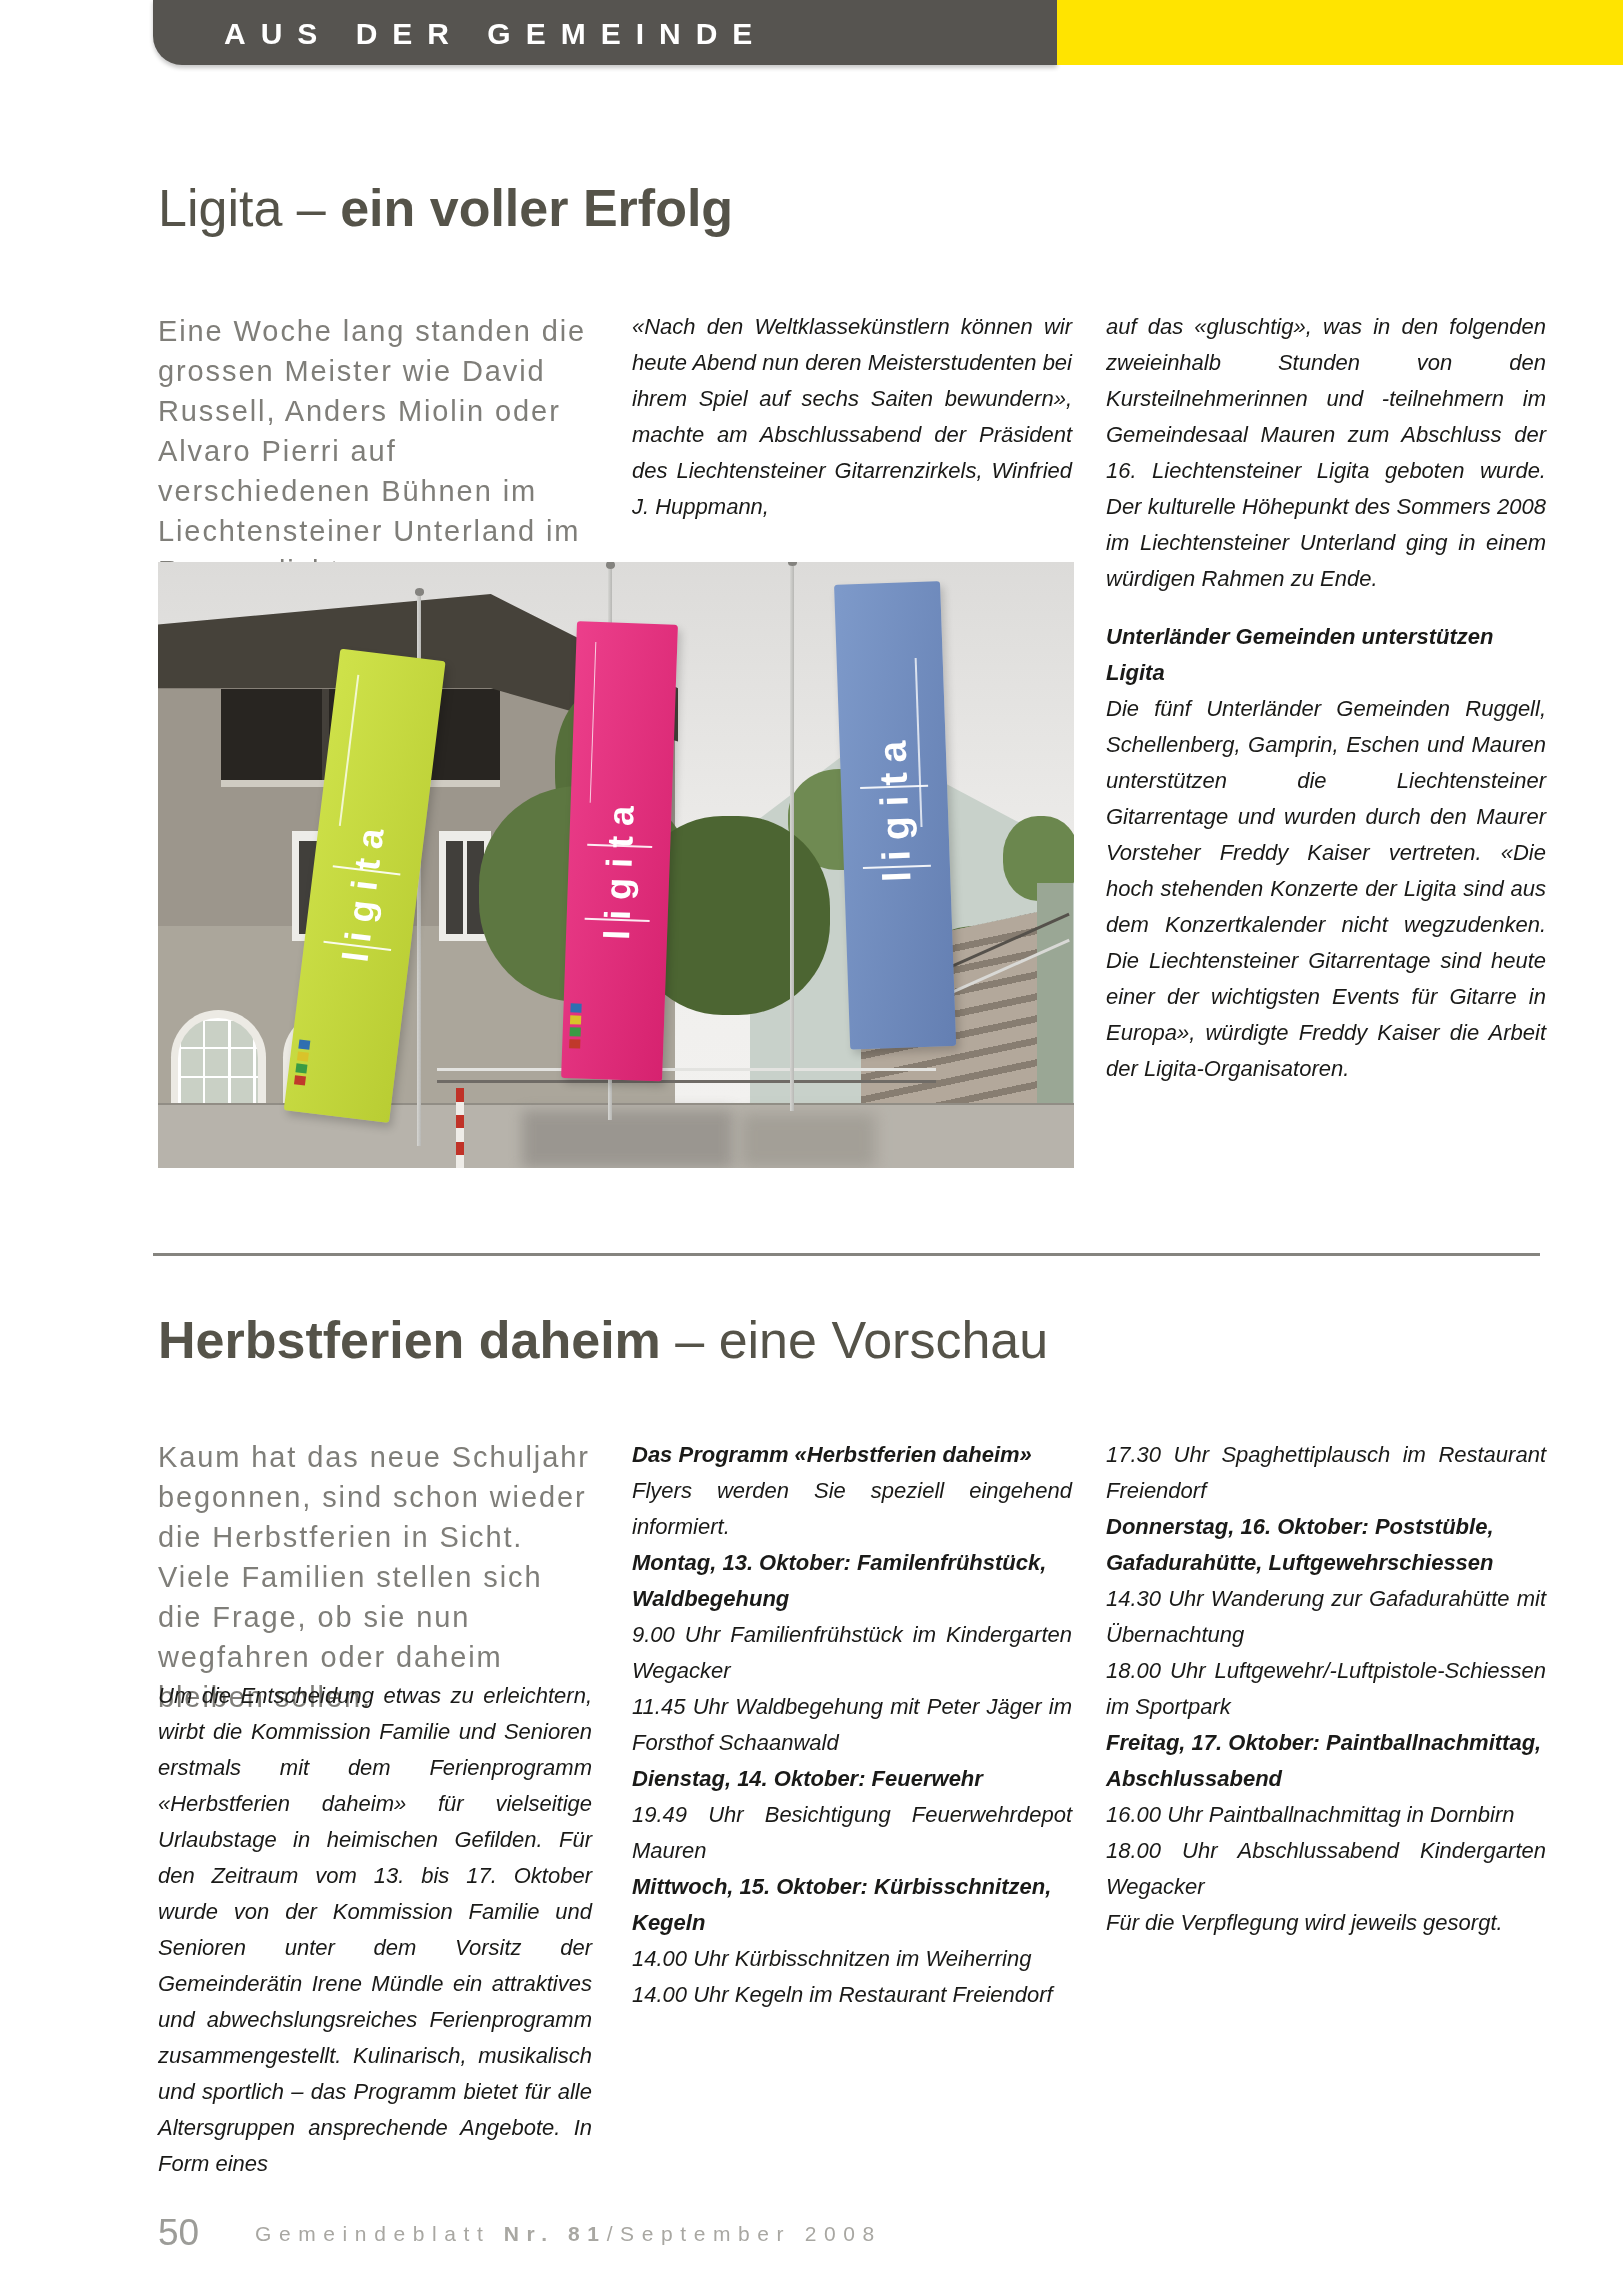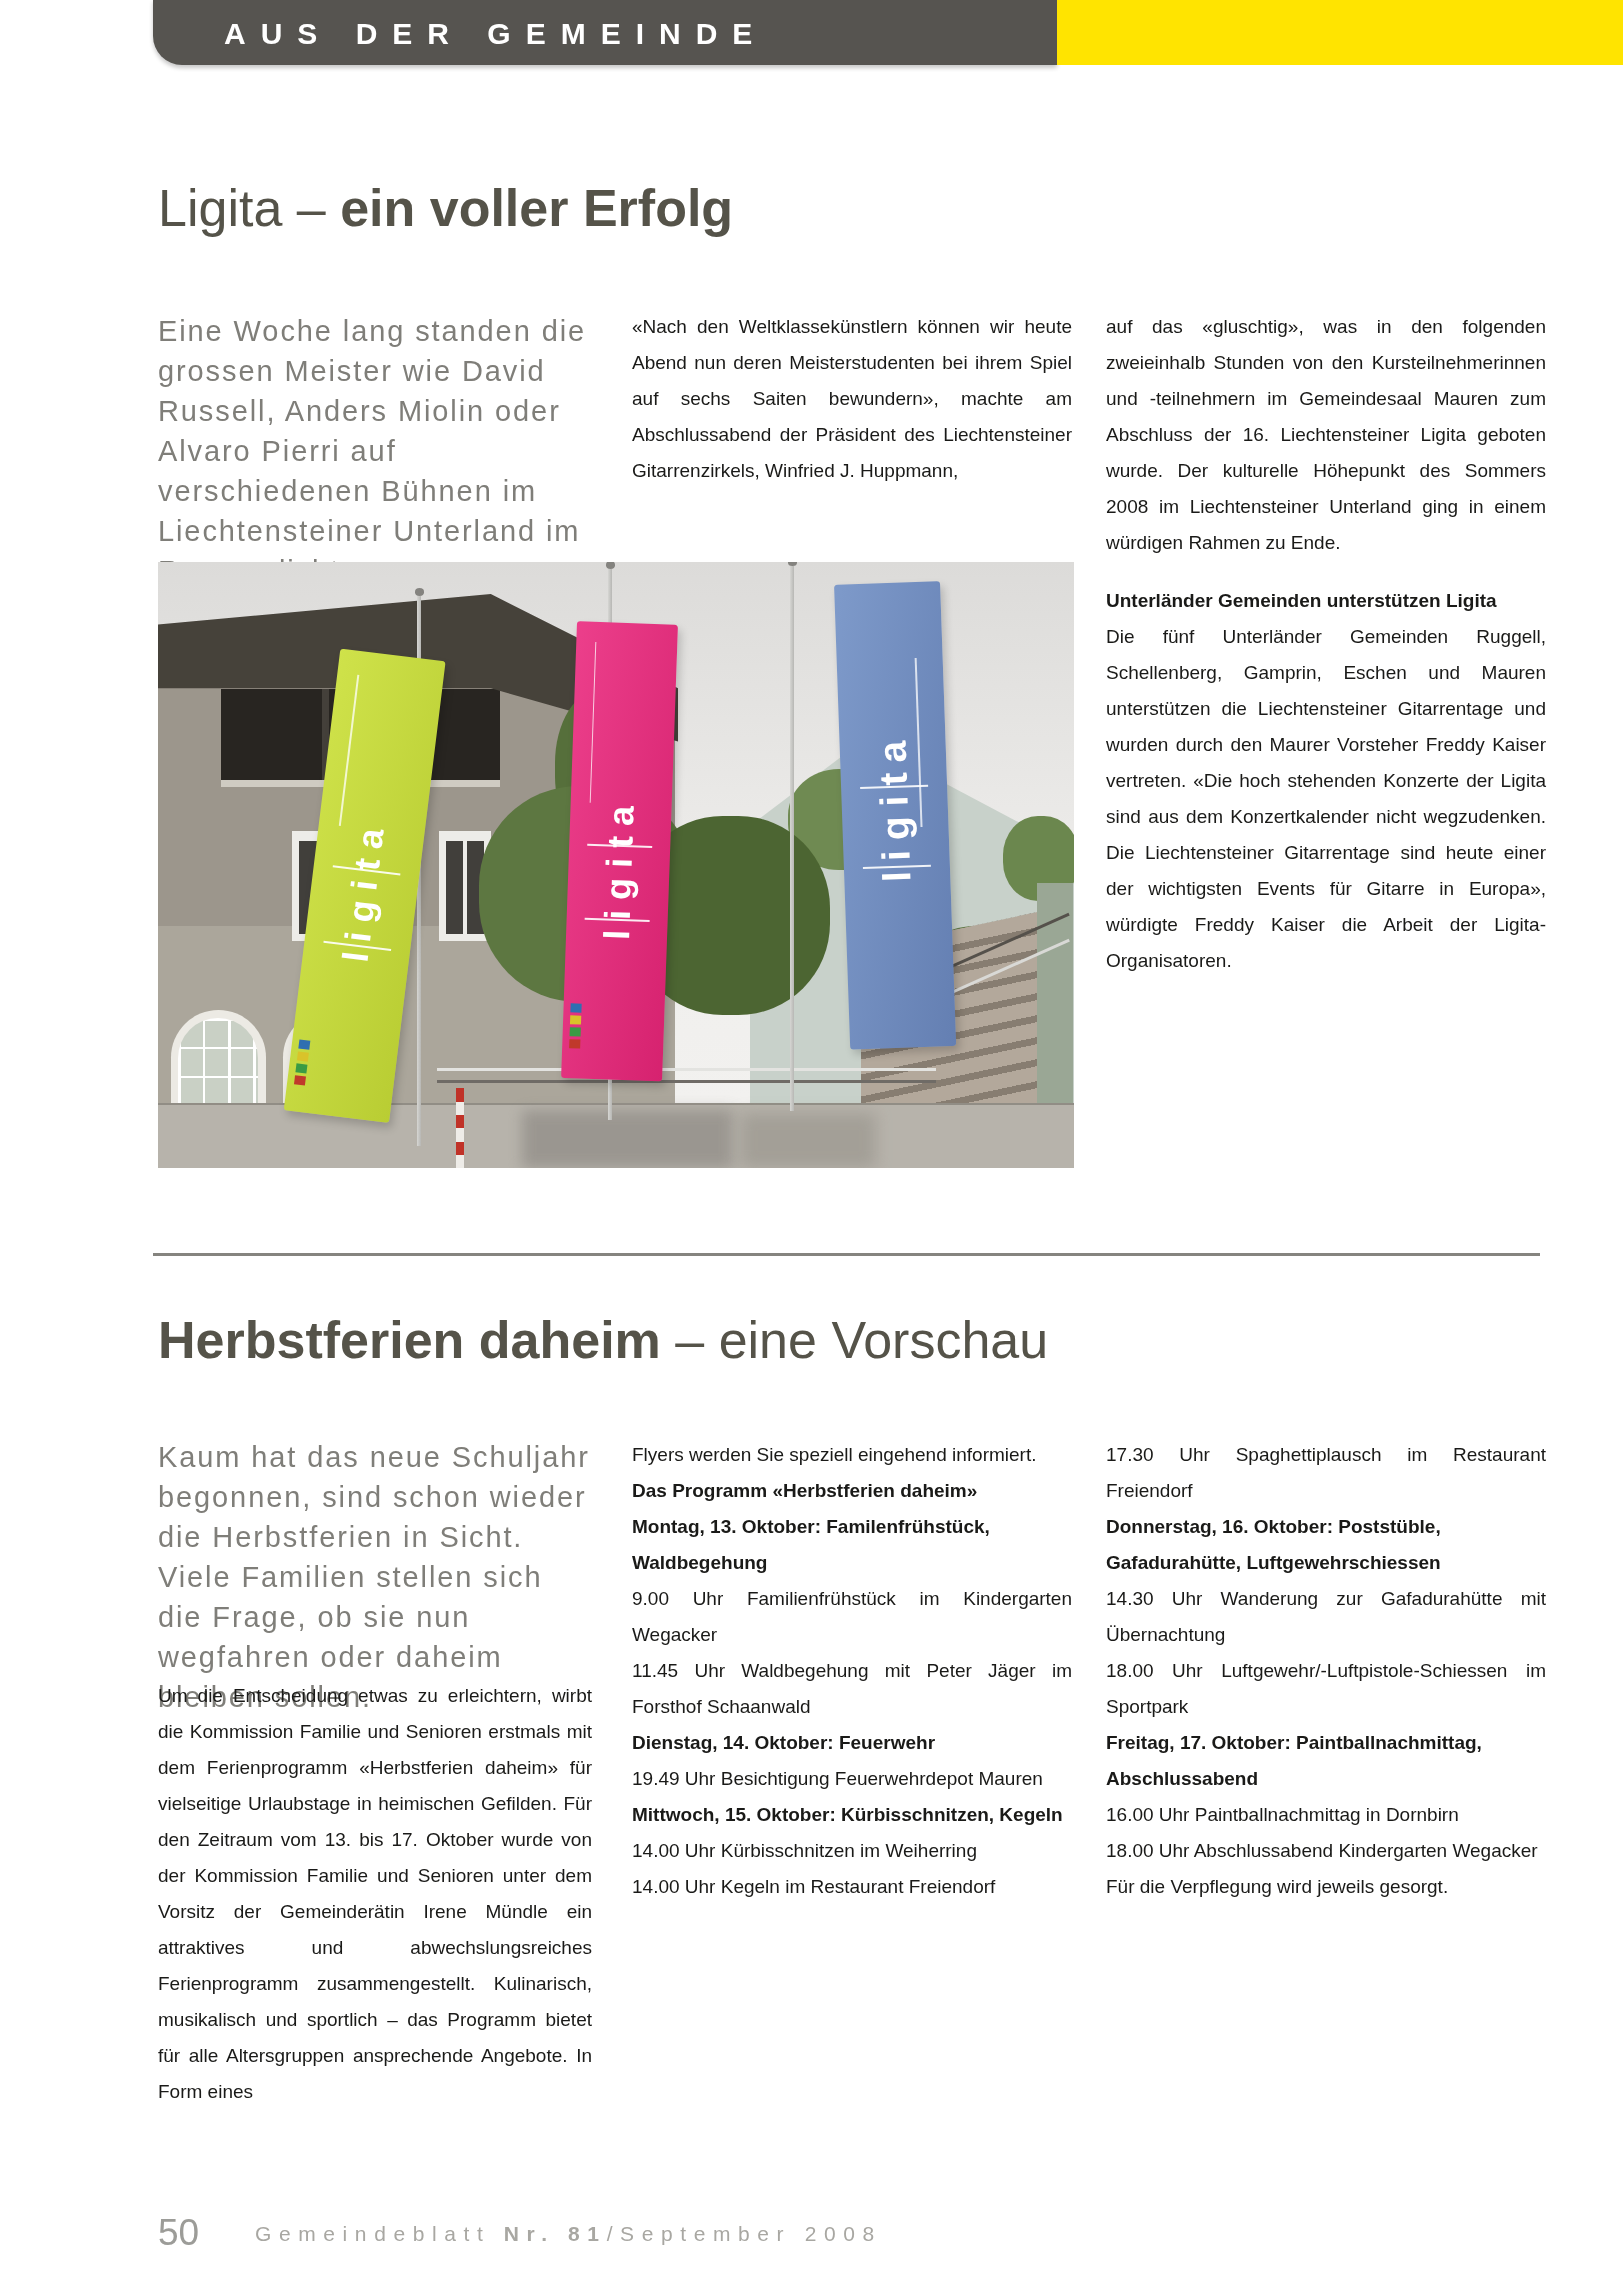--- a/index.html
+++ b/index.html
@@ -9,21 +9,21 @@
   .bar-gray{position:absolute;left:153px;top:0;width:904px;height:65px;background:#565450;
             border-radius:0 0 0 29px;box-shadow:0 2.5px 4.2px rgba(0,0,0,.22);}
   .bar-gray .lbl{position:absolute;left:71px;top:17px;color:#ffffff;font-size:30px;font-weight:bold;
             letter-spacing:15px;white-space:nowrap;}
   .bar-yellow{position:absolute;left:1057px;top:0;width:566px;height:65px;background:#ffe400;}
   
   h1,h2{position:absolute;margin:0;font-weight:normal;color:#555349;font-size:52px;line-height:59px;white-space:nowrap;}
   h1 .b,h2 .b{font-weight:bold;}
   
   .lead{position:absolute;width:435px;font-size:29px;line-height:40px;color:#7f7e79;letter-spacing:1.9px;}
-  .bodycol{position:absolute;width:440px;font-size:19px;line-height:36px;text-align:justify;}
+  .bodycol{position:absolute;width:440px;font-size:22px;line-height:36px;text-align:justify;font-style:italic;}
   .bodycol p{margin:0;}
   .subhead{font-weight:bold;text-align:left;margin-top:22px !important;}
   .prog{margin:0;}
   .hd{font-weight:bold;text-align:left;}
   .mt0{margin-top:0;} .mt12{margin-top:10px;} .mt28{margin-top:24px;}
   .mt30{margin-top:25px;} .mt34{margin-top:29px;} .mt16{margin-top:13.5px;}
   .mt18{margin-top:15px;} .mt44{margin-top:37px;}
   .rule{position:absolute;left:153px;top:1253px;width:1387px;height:2.5px;background:#85847f;}
   
   .pageno{position:absolute;left:158px;top:2212px;font-size:37px;color:#9c9c98;}
@@ -180,22 +180,22 @@
     <span class="b">Herbstferien daheim</span><span> – eine Vorschau</span>
   </h2>
 
   <div class="lead" style="left:158px;top:1437px;">Kaum hat das neue Schuljahr begonnen, sind schon wieder die Herbstferien in Sicht. Viele Familien stellen sich die Frage, ob sie nun wegfahren oder daheim bleiben sollen.</div>
 
   <div class="bodycol" style="left:158px;top:1678px;width:434px;">
     <p>Um die Entscheidung etwas zu erleichtern, wirbt die Kommission Familie und Senioren erstmals mit dem Ferienprogramm «Herbstferien daheim» für vielseitige Urlaubstage in heimischen Gefilden. Für den Zeitraum vom 13. bis 17. Oktober wurde von der Kommission Familie und Senioren unter dem Vorsitz der Gemeinderätin Irene Mündle ein attraktives und abwechslungsreiches Ferienprogramm zusammengestellt. Kulinarisch, musikalisch und sportlich – das Programm bietet für alle Altersgruppen ansprechende Angebote. In Form eines</p>
   </div>
 
   <div class="bodycol" style="left:632px;top:1437px;">
+    <p class="prog hd mt28">Das Programm «Herbstferien daheim»</p>
     <p class="prog">Flyers werden Sie speziell eingehend informiert.</p>
-    <p class="prog hd mt28">Das Programm «Herbstferien daheim»</p>
     <p class="prog hd mt34">Montag, 13. Oktober: Familenfrühstück, Waldbegehung</p>
     <p class="prog mt12">9.00 Uhr Familienfrühstück im Kindergarten Wegacker</p>
     <p class="prog mt0">11.45 Uhr Waldbegehung mit Peter Jäger im Forsthof Schaanwald</p>
     <p class="prog hd mt16">Dienstag, 14. Oktober: Feuerwehr</p>
     <p class="prog mt12">19.49 Uhr Besichtigung Feuerwehrdepot Mauren</p>
     <p class="prog hd mt18">Mittwoch, 15. Oktober: Kürbisschnitzen, Kegeln</p>
     <p class="prog mt12">14.00 Uhr Kürbisschnitzen im Weiherring</p>
     <p class="prog mt0">14.00 Uhr Kegeln im Restaurant Freiendorf</p>
   </div>
 

